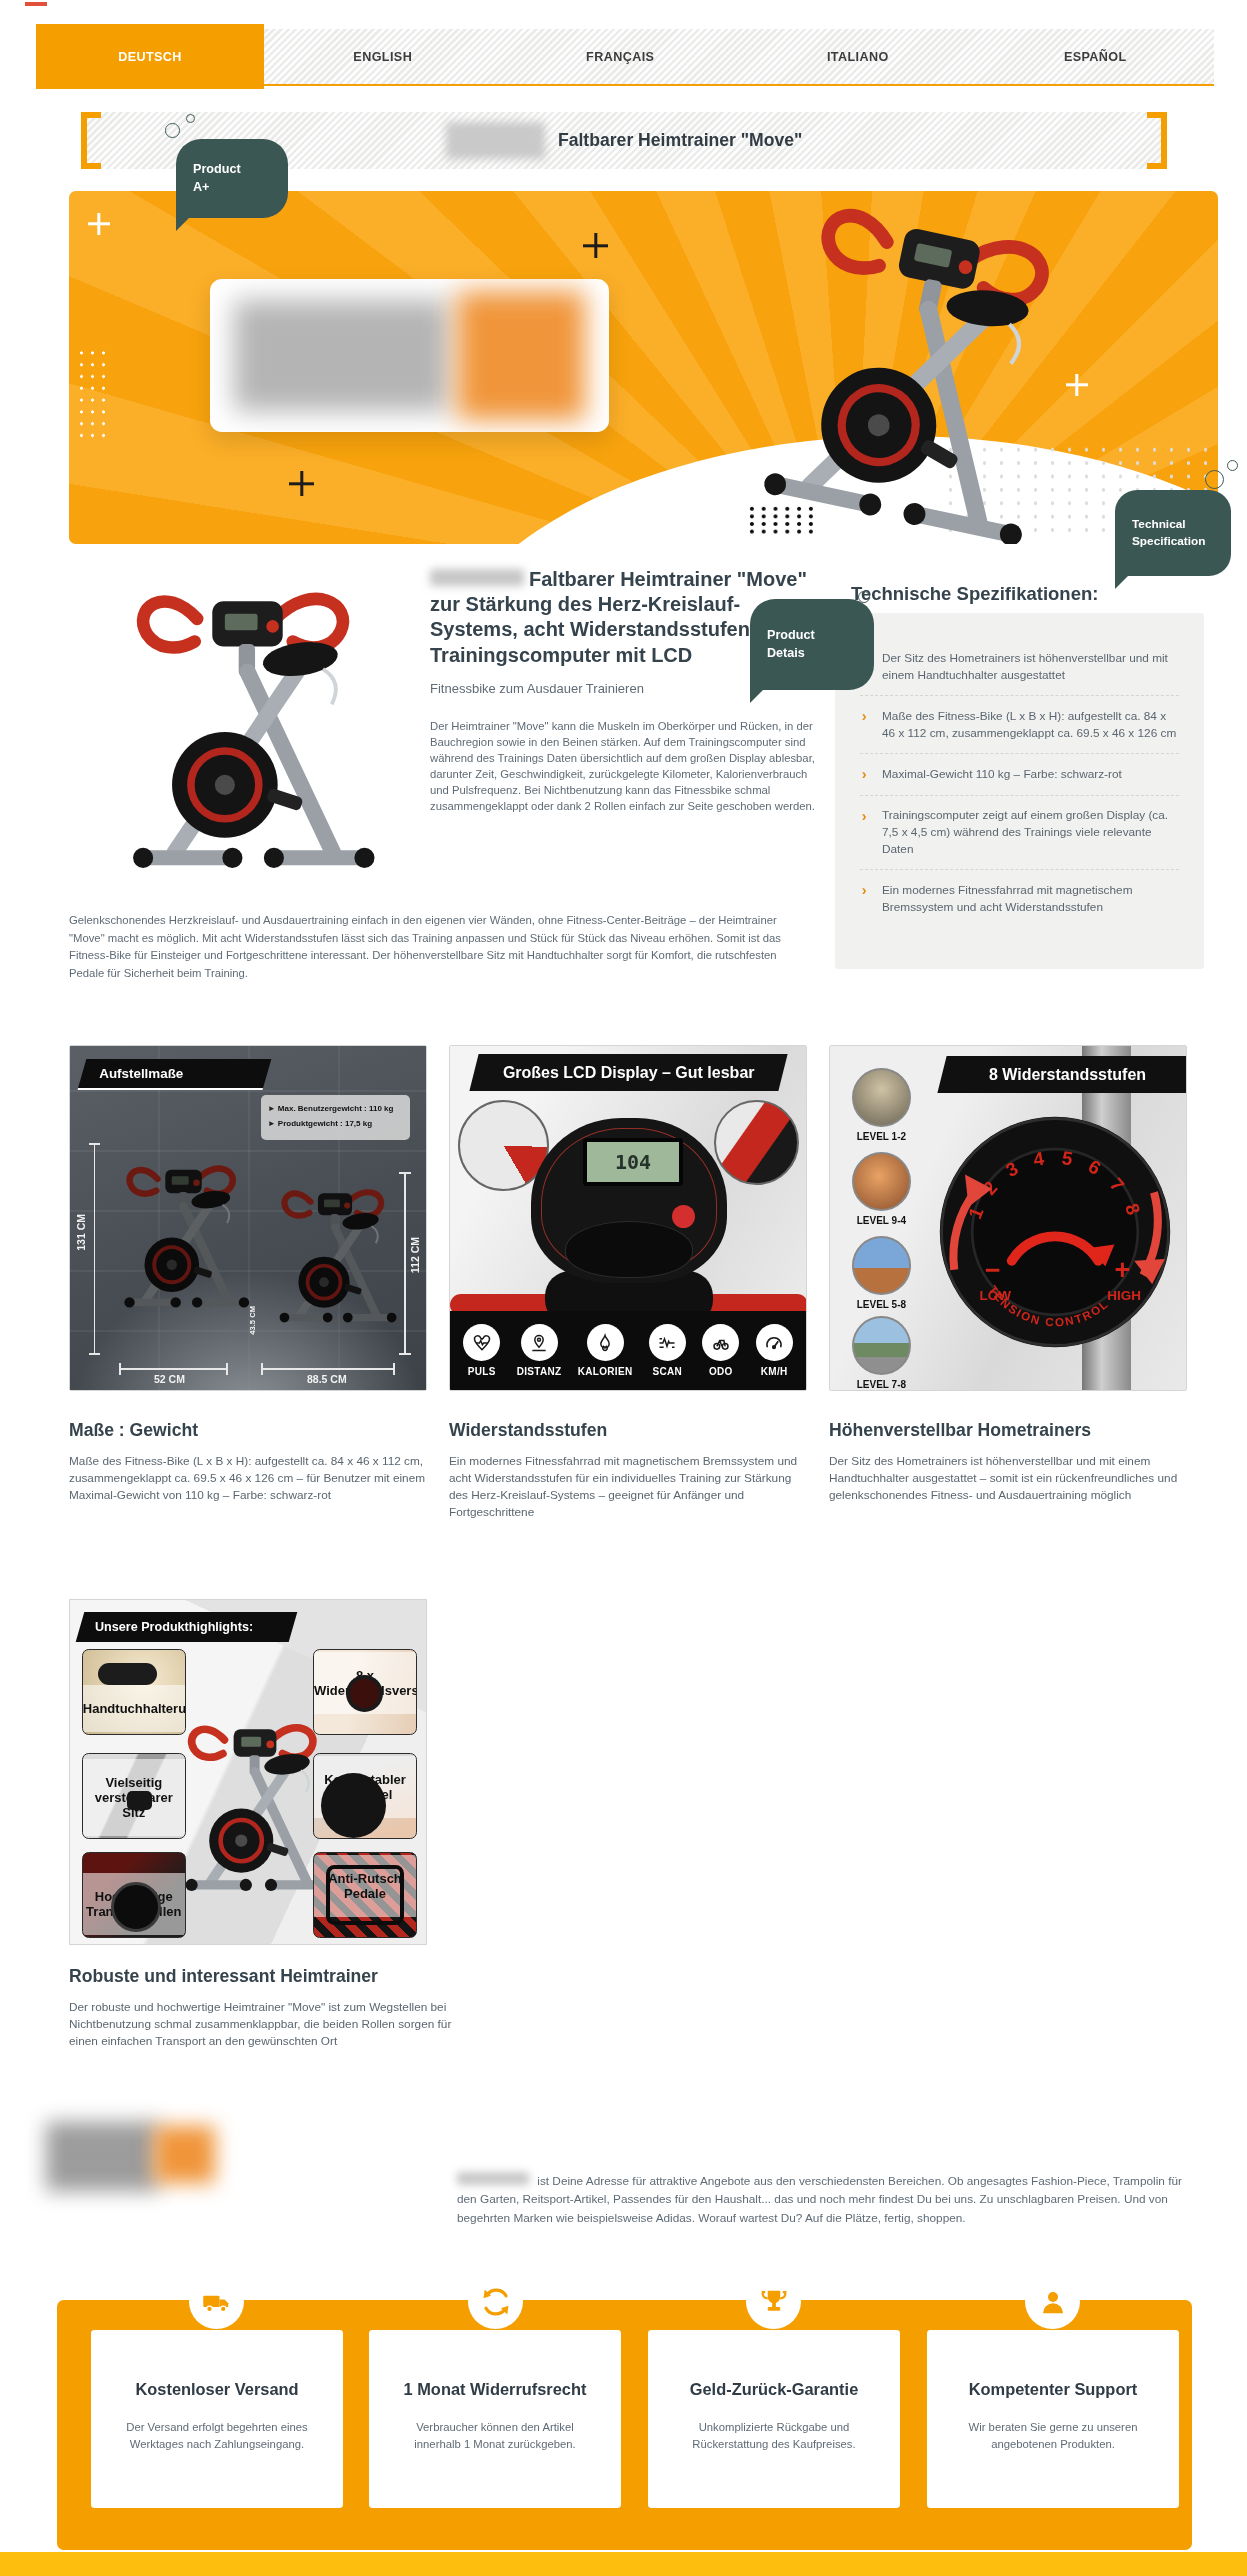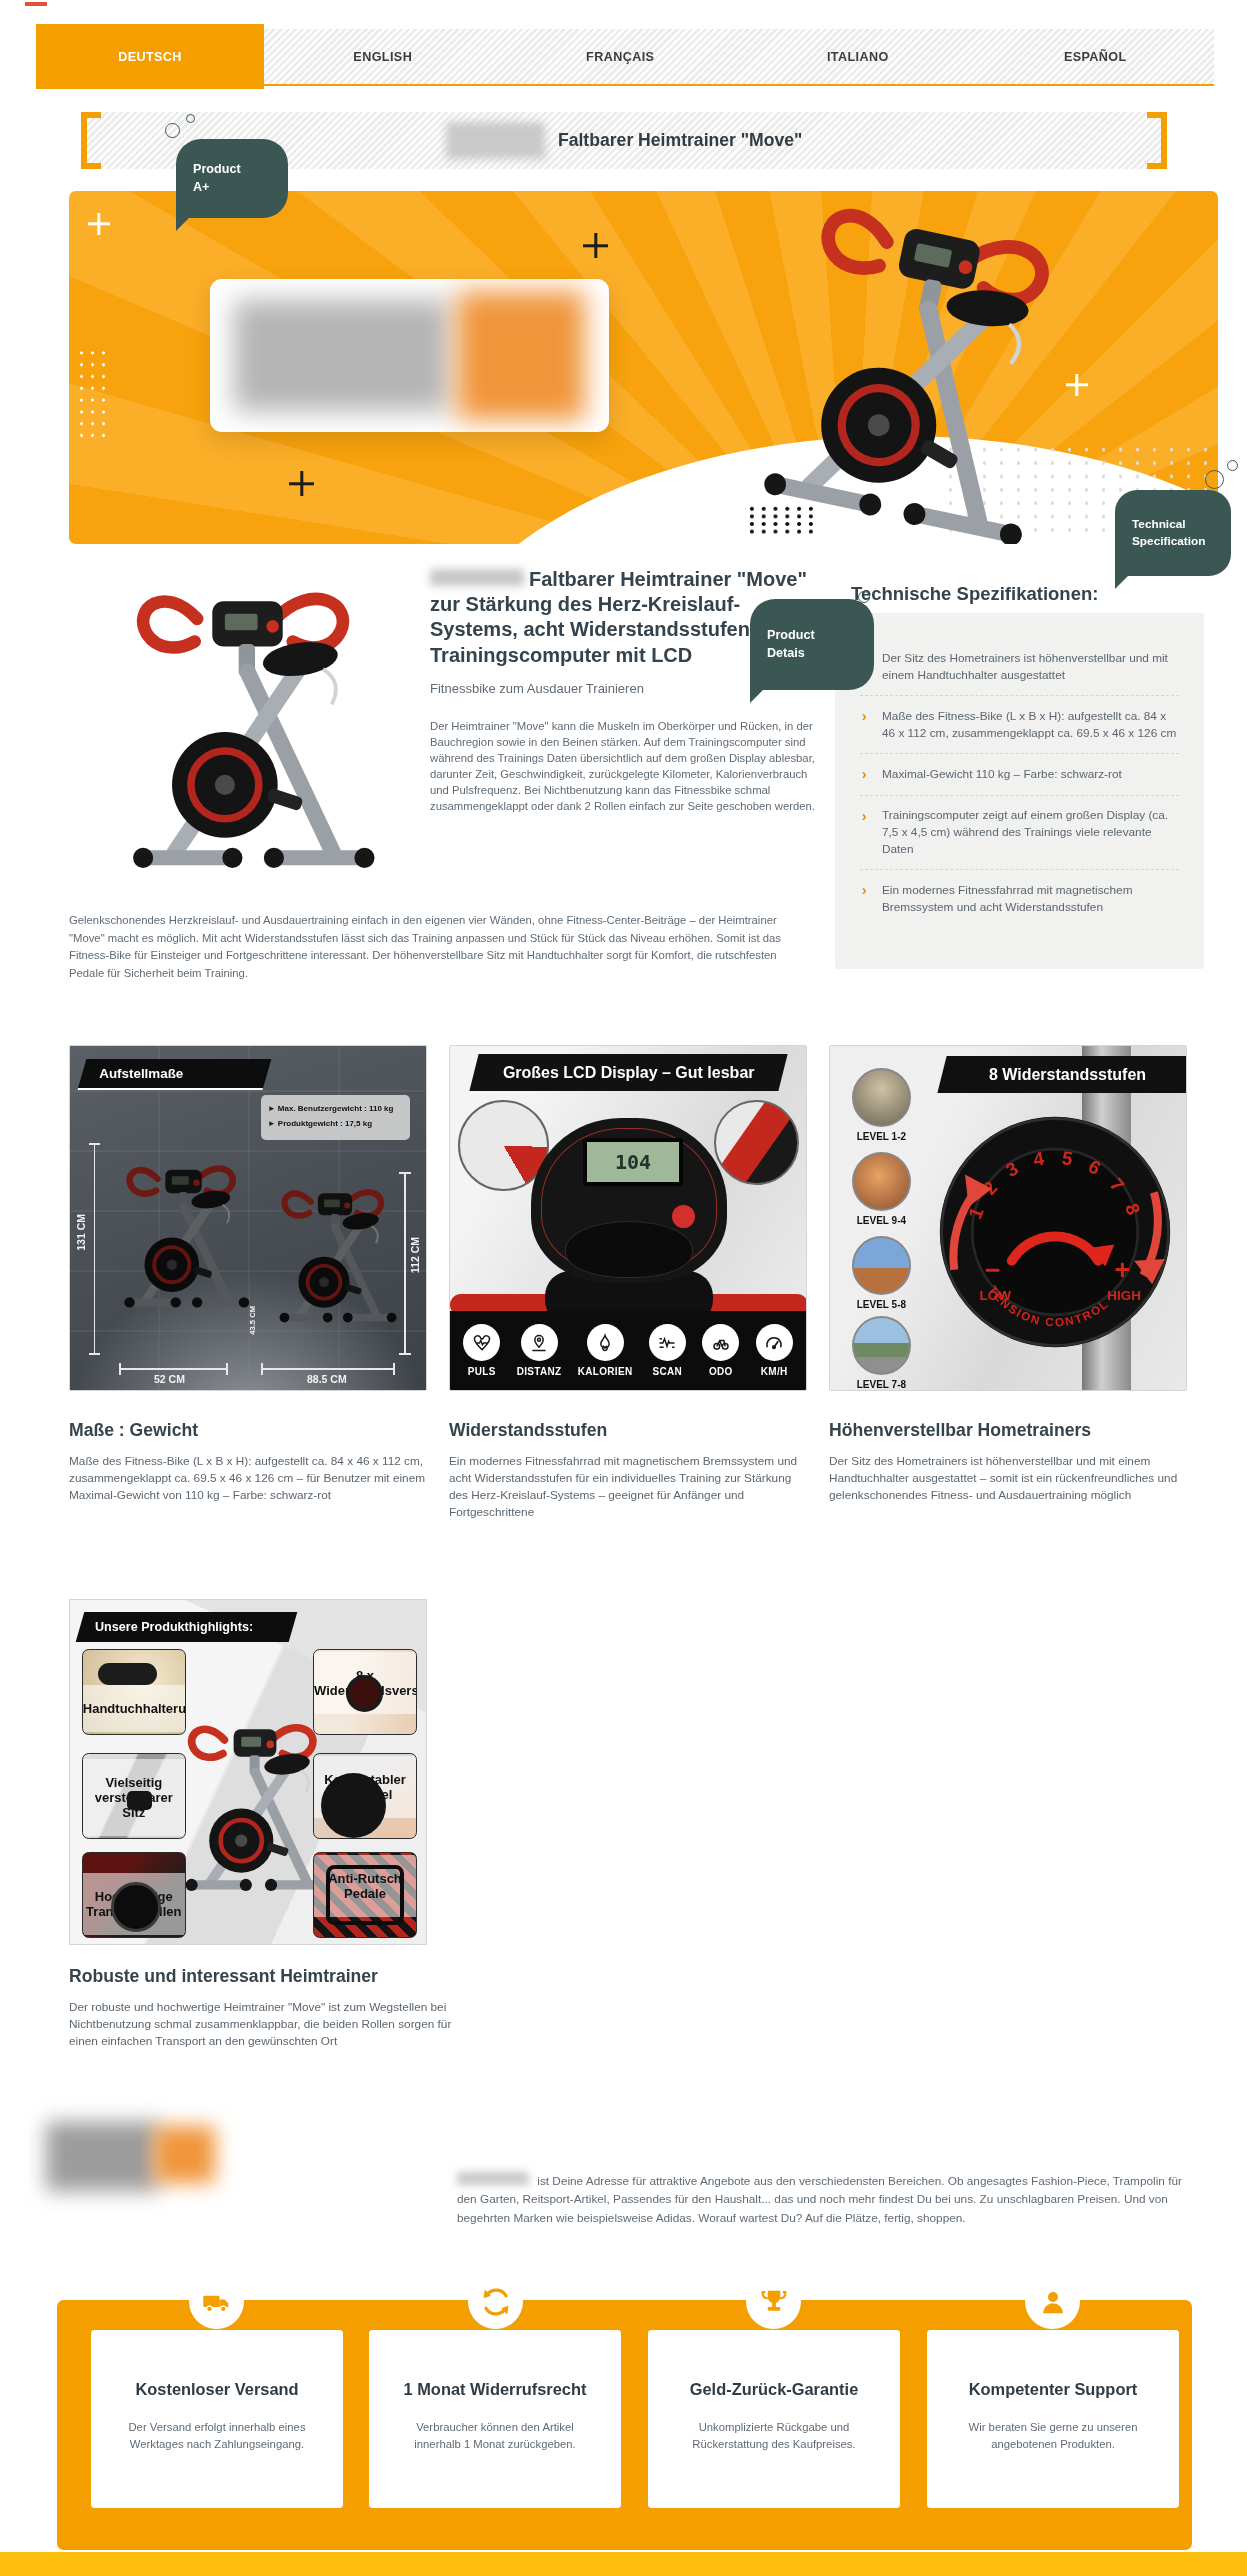--- a/index.html
+++ b/index.html
@@ -502,21 +502,21 @@
     <div class="o"></div>
   </div>
   <div id="tagline" class="abs">
     <span class="blurword sm"></span>
     <span>ist Deine Adresse für attraktive Angebote aus den verschiedensten Bereichen. Ob angesagtes Fashion-Piece, Trampolin für den Garten, Reitsport-Artikel, Passendes für den Haushalt... das und noch mehr findest Du bei uns. Zu unschlagbaren Preisen. Und von begehrten Marken wie beispielsweise Adidas. Worauf wartest Du? Auf die Plätze, fertig, shoppen.</span>
   </div>
 
   <div id="footband" class="abs">
     <div class="fbox" style="left:34px">
       <h5>Kostenloser Versand</h5>
-      <p>Der Versand erfolgt innerhalb eines Werktages nach Zahlungseingang.</p>
+      <p>Der Versand erfolgt begehrten eines Werktages nach Zahlungseingang.</p>
       </div>
     <div class="fbox" style="left:312px">
       <h5>1 Monat Widerrufsrecht</h5>
       <p>Verbraucher können den Artikel innerhalb 1 Monat zurückgeben.</p>
       </div>
     <div class="fbox" style="left:591px">
       <h5>Geld-Zurück-Garantie</h5>
       <p>Unkomplizierte Rückgabe und Rückerstattung des Kaufpreises.</p>
       </div>
     <div class="fbox" style="left:870px">

